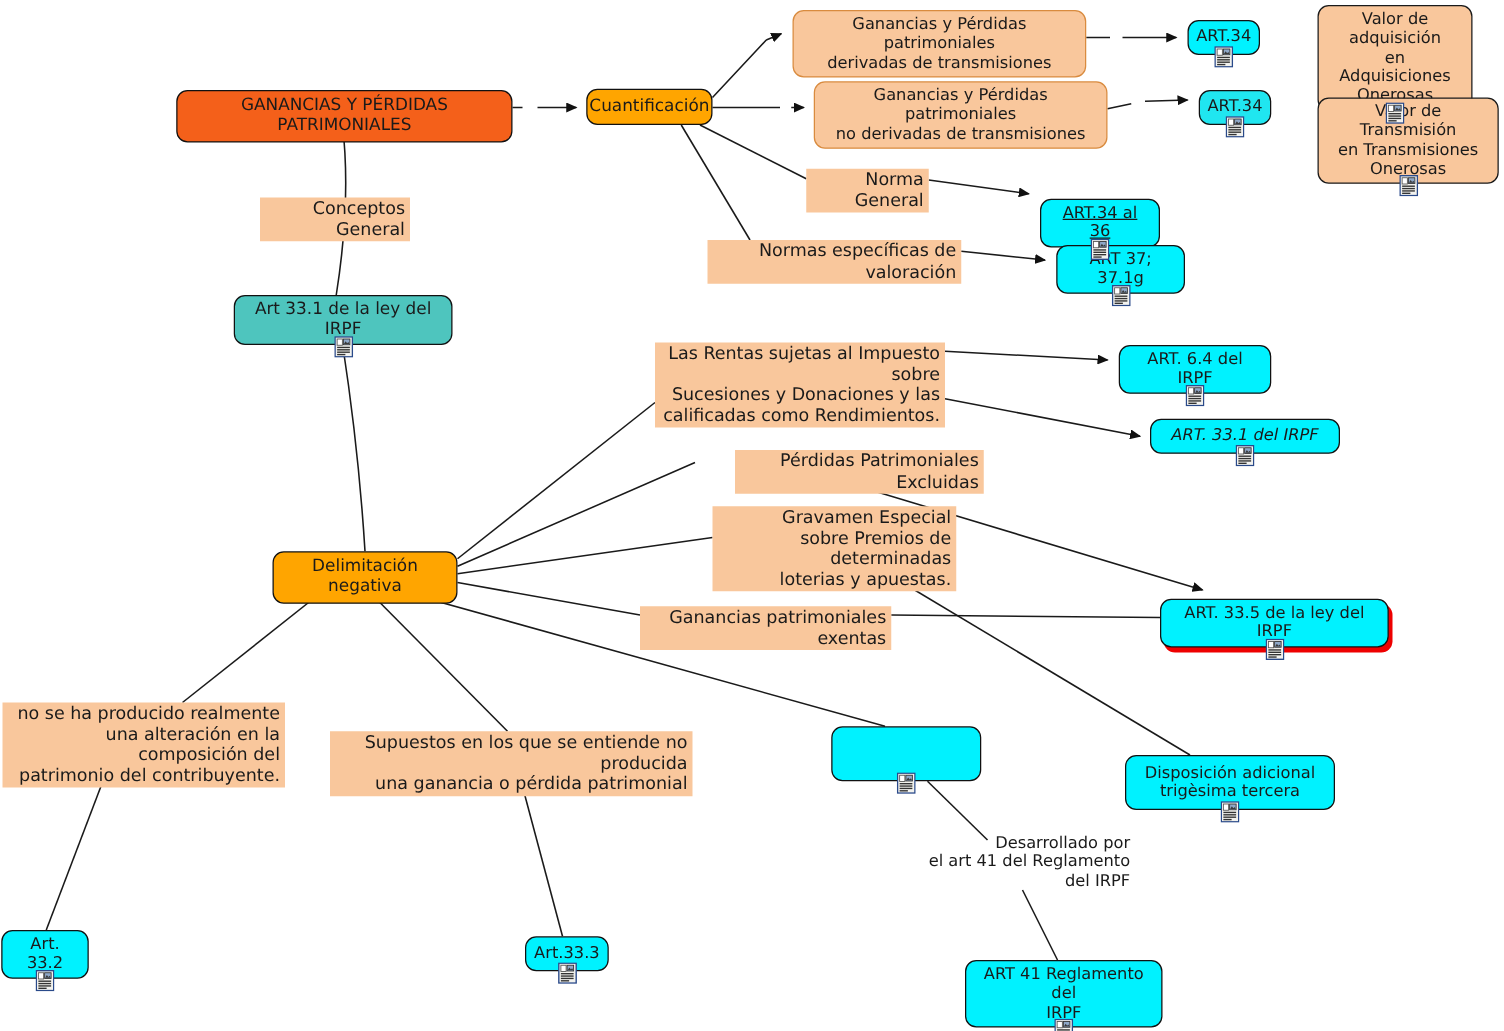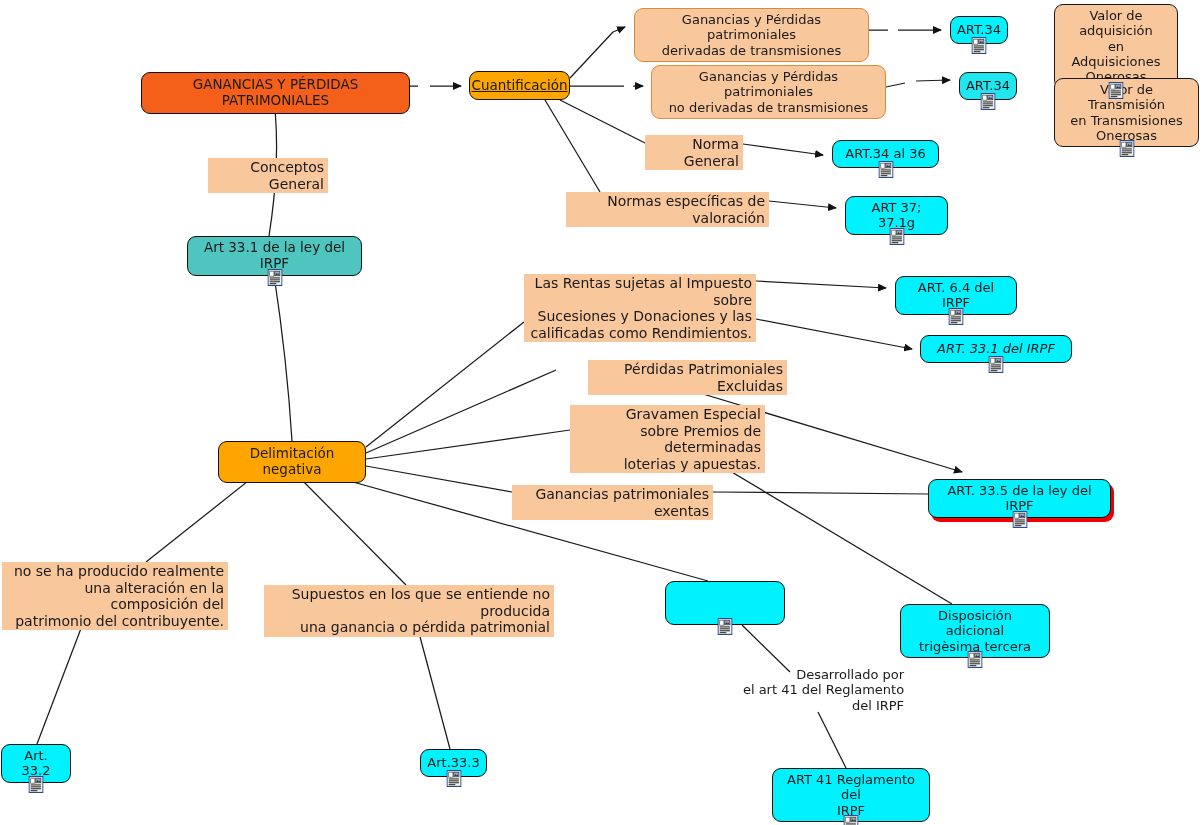--- a/index.html
+++ b/index.html
@@ -156,21 +156,21 @@
         <path d="M700,453 L952,604" fill="none" stroke="#1a1a1a" stroke-width="1.25"></path>
         <path d="M88,610 L37,744" fill="none" stroke="#1a1a1a" stroke-width="1.25"></path>
         <path d="M415,618 L450,749" fill="none" stroke="#1a1a1a" stroke-width="1.25"></path>
         <path d="M742,625 L790,672" fill="none" stroke="#1a1a1a" stroke-width="1.25"></path>
         <path d="M818,712 L846,768" fill="none" stroke="#1a1a1a" stroke-width="1.25"></path>
         <path d="M713,492 L928,494" fill="none" stroke="#1a1a1a" stroke-width="1.25"></path>
       </g>
   </svg>
   <div id="node-layer">
       <div class="node n-root" style="left: 141px; top: 72px; width: 269px; min-height: 28px;"><span>GANANCIAS Y PÉRDIDAS PATRIMONIALES</span></div>
-      <div class="node n-concept" style="left: 469px; top: 71px; width: 101px; min-height: 29px; text-decoration: underline;"><span>Cuantificación</span></div>
+      <div class="node n-concept" style="left: 469px; top: 71px; width: 101px; min-height: 29px;"><span>Cuantificación</span></div>
       <div class="node n-concept" style="left: 218px; top: 441px; width: 148px; min-height: 29px;"><span>Delimitación negativa</span></div>
       <div class="node n-peachlabel" style="left: 208px; top: 158px; width: 120px; min-height: 18px;"><span>Conceptos General</span></div>
       <div class="node n-teal" style="left: 187px; top: 236px; width: 175px; min-height: 31px;"><span>Art 33.1 de la ley del IRPF</span><span class="res-icon"><svg viewBox="0 0 15 17" width="15" height="17">
             <rect x="0.5" y="0.5" width="14" height="16" fill="#f2f2ee" stroke="#2a4a8a" stroke-width="1.2"></rect>
             <rect x="2.2" y="2.2" width="4.2" height="5" fill="#ffffff" stroke="#555" stroke-width="0.7"></rect>
             <rect x="7.2" y="2.2" width="5.2" height="4.6" fill="#8fa8c8" stroke="#333" stroke-width="0.7"></rect>
             <path d="M7.6 6.1 L9.0 4.0 L10.2 5.6 L11.2 4.6 L12.1 6.1 Z" fill="#3a3a3a"></path>
             <g fill="#333">
               <rect x="2.2" y="8.4" width="10.2" height="1.1"></rect>
               <rect x="2.2" y="10.3" width="10.2" height="1.1"></rect>
@@ -200,21 +200,21 @@
             <rect x="7.2" y="2.2" width="5.2" height="4.6" fill="#8fa8c8" stroke="#333" stroke-width="0.7"></rect>
             <path d="M7.6 6.1 L9.0 4.0 L10.2 5.6 L11.2 4.6 L12.1 6.1 Z" fill="#3a3a3a"></path>
             <g fill="#333">
               <rect x="2.2" y="8.4" width="10.2" height="1.1"></rect>
               <rect x="2.2" y="10.3" width="10.2" height="1.1"></rect>
               <rect x="2.2" y="12.2" width="10.2" height="1.1"></rect>
               <rect x="2.2" y="14.1" width="6.6" height="1.1"></rect>
             </g>
           </svg></span></div>
       <div class="node n-peachlabel" style="left: 645px; top: 135px; width: 98px; min-height: 18px;"><span>Norma General</span></div>
-      <div class="node n-cyan" style="left: 832px; top: 140px; width: 107px; min-height: 28px;"><span>ART.34 al 36</span><span class="res-icon"><svg viewBox="0 0 15 17" width="15" height="17">
+      <div class="node n-cyan" style="left: 832px; top: 159px; width: 96px; min-height: 28px; text-decoration: underline;"><span>ART.34 al 36</span><span class="res-icon"><svg viewBox="0 0 15 17" width="15" height="17">
             <rect x="0.5" y="0.5" width="14" height="16" fill="#f2f2ee" stroke="#2a4a8a" stroke-width="1.2"></rect>
             <rect x="2.2" y="2.2" width="4.2" height="5" fill="#ffffff" stroke="#555" stroke-width="0.7"></rect>
             <rect x="7.2" y="2.2" width="5.2" height="4.6" fill="#8fa8c8" stroke="#333" stroke-width="0.7"></rect>
             <path d="M7.6 6.1 L9.0 4.0 L10.2 5.6 L11.2 4.6 L12.1 6.1 Z" fill="#3a3a3a"></path>
             <g fill="#333">
               <rect x="2.2" y="8.4" width="10.2" height="1.1"></rect>
               <rect x="2.2" y="10.3" width="10.2" height="1.1"></rect>
               <rect x="2.2" y="12.2" width="10.2" height="1.1"></rect>
               <rect x="2.2" y="14.1" width="6.6" height="1.1"></rect>
             </g>
@@ -354,21 +354,21 @@
             <rect x="2.2" y="2.2" width="4.2" height="5" fill="#ffffff" stroke="#555" stroke-width="0.7"></rect>
             <rect x="7.2" y="2.2" width="5.2" height="4.6" fill="#8fa8c8" stroke="#333" stroke-width="0.7"></rect>
             <path d="M7.6 6.1 L9.0 4.0 L10.2 5.6 L11.2 4.6 L12.1 6.1 Z" fill="#3a3a3a"></path>
             <g fill="#333">
               <rect x="2.2" y="8.4" width="10.2" height="1.1"></rect>
               <rect x="2.2" y="10.3" width="10.2" height="1.1"></rect>
               <rect x="2.2" y="12.2" width="10.2" height="1.1"></rect>
               <rect x="2.2" y="14.1" width="6.6" height="1.1"></rect>
             </g>
           </svg></span></div>
-      <div class="node n-cyan" style="left: 900px; top: 604px; width: 150px; min-height: 44px;"><span>Disposición adicional
+      <div class="node n-cyan" style="left: 900px; top: 604px; width: 168px; min-height: 44px;"><span>Disposición adicional
 trigèsima tercera</span><span class="res-icon"><svg viewBox="0 0 15 17" width="15" height="17">
             <rect x="0.5" y="0.5" width="14" height="16" fill="#f2f2ee" stroke="#2a4a8a" stroke-width="1.2"></rect>
             <rect x="2.2" y="2.2" width="4.2" height="5" fill="#ffffff" stroke="#555" stroke-width="0.7"></rect>
             <rect x="7.2" y="2.2" width="5.2" height="4.6" fill="#8fa8c8" stroke="#333" stroke-width="0.7"></rect>
             <path d="M7.6 6.1 L9.0 4.0 L10.2 5.6 L11.2 4.6 L12.1 6.1 Z" fill="#3a3a3a"></path>
             <g fill="#333">
               <rect x="2.2" y="8.4" width="10.2" height="1.1"></rect>
               <rect x="2.2" y="10.3" width="10.2" height="1.1"></rect>
               <rect x="2.2" y="12.2" width="10.2" height="1.1"></rect>
               <rect x="2.2" y="14.1" width="6.6" height="1.1"></rect>

